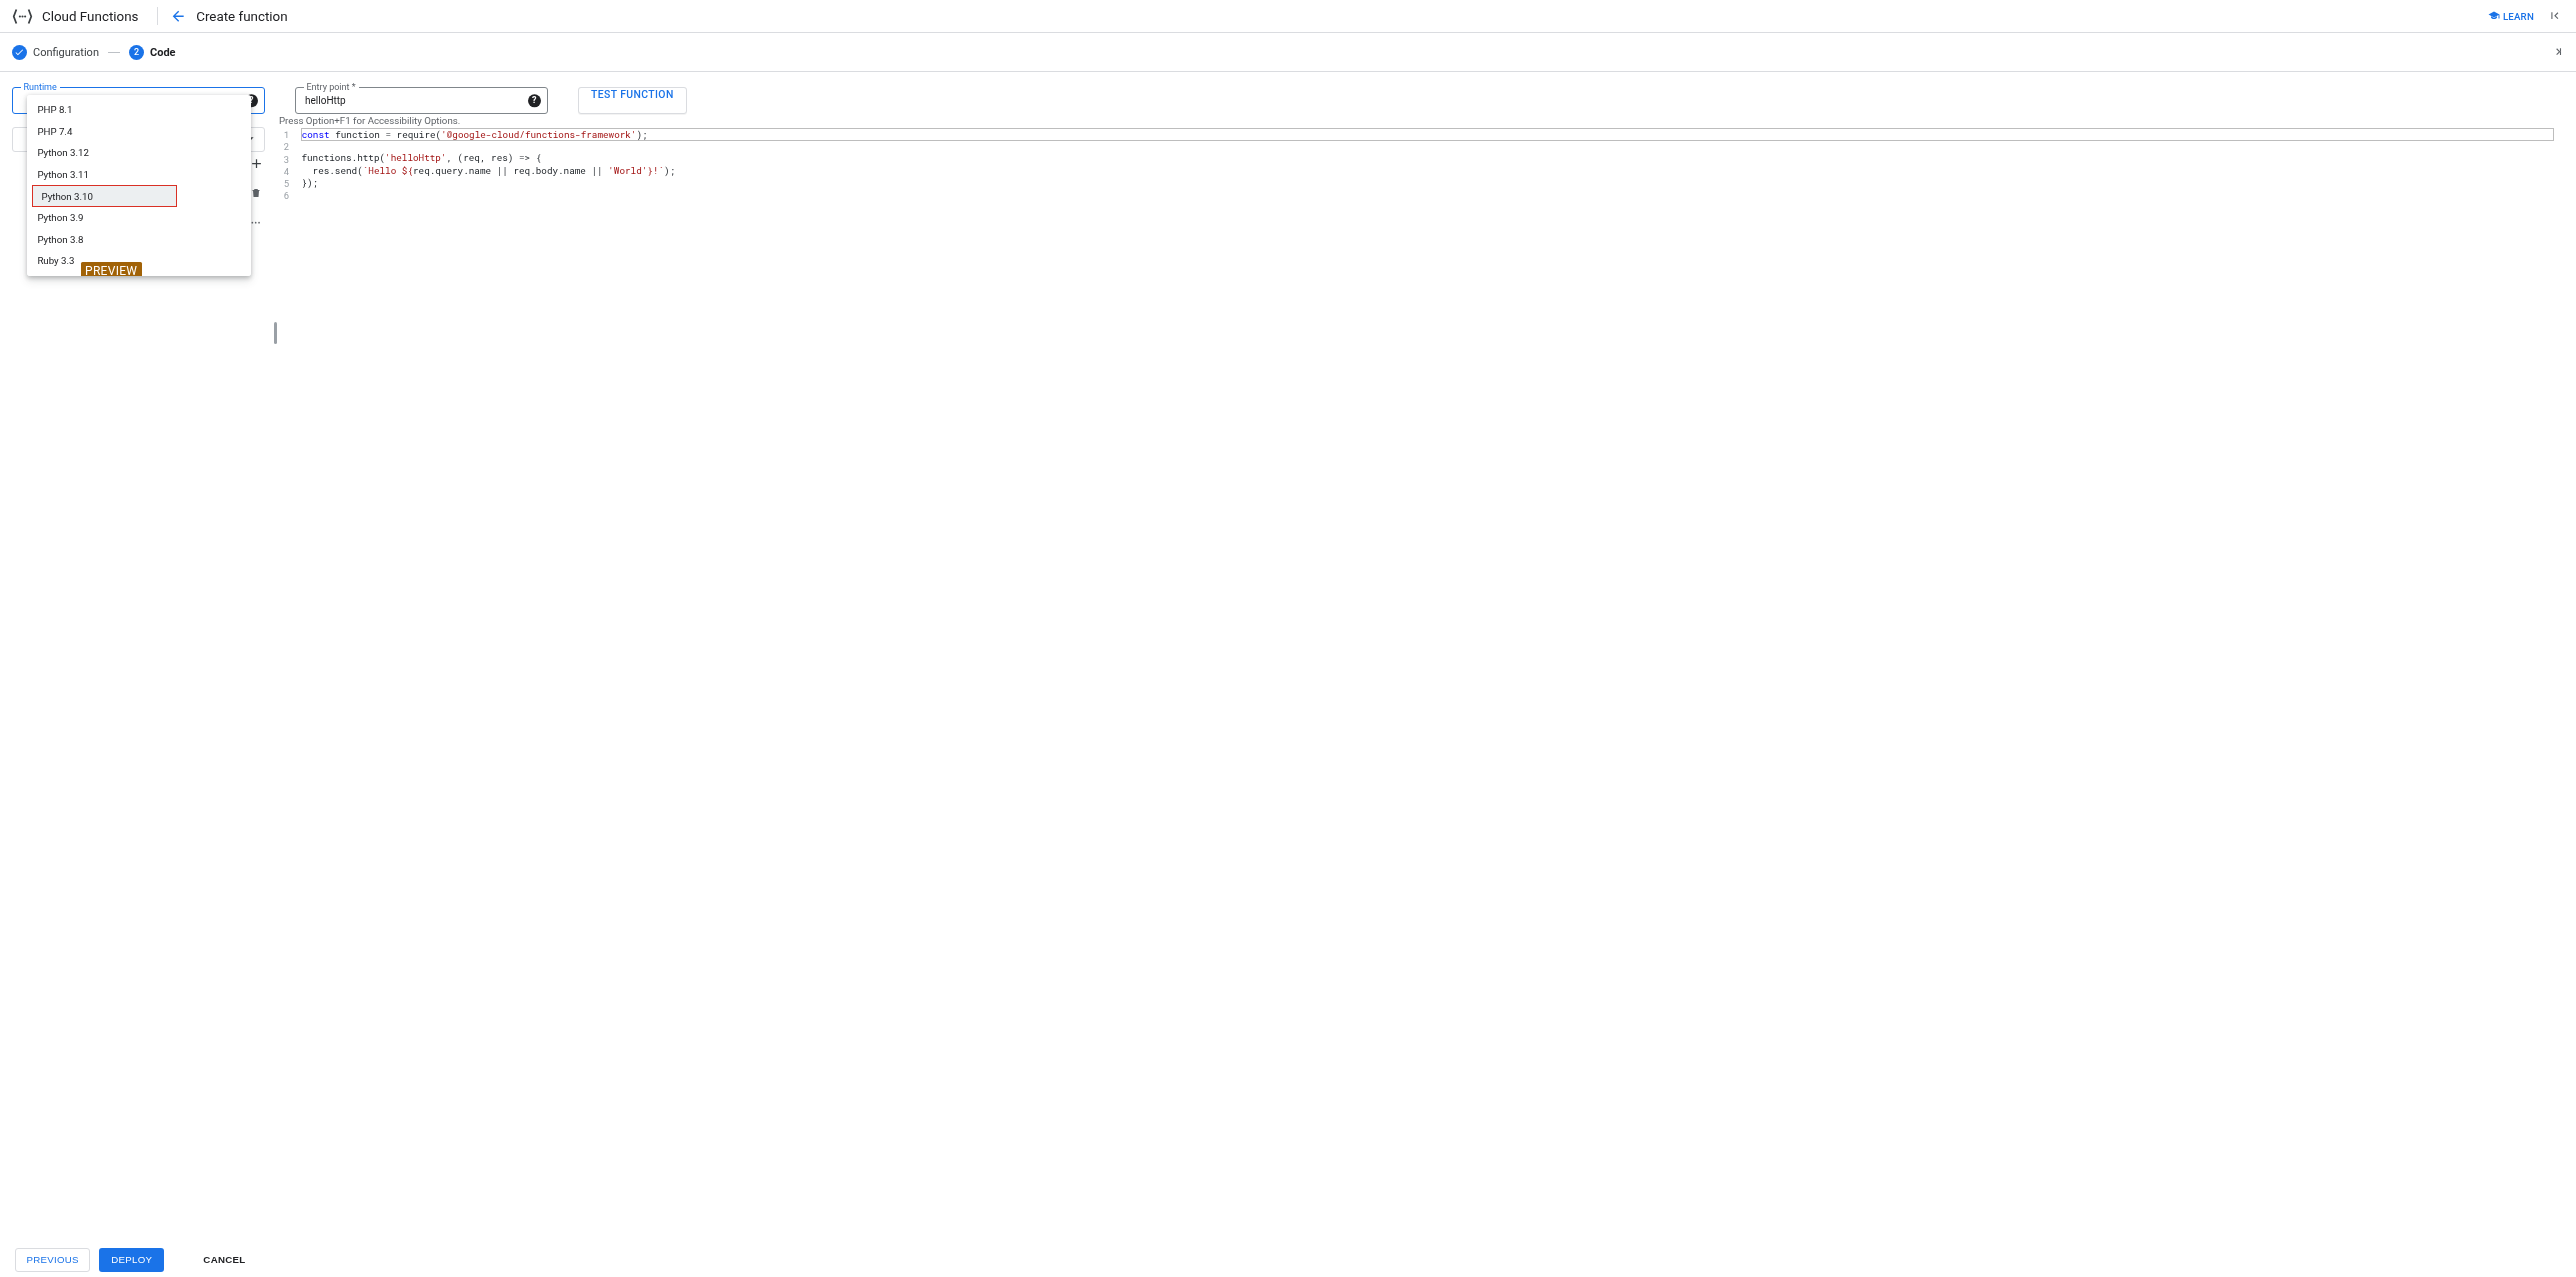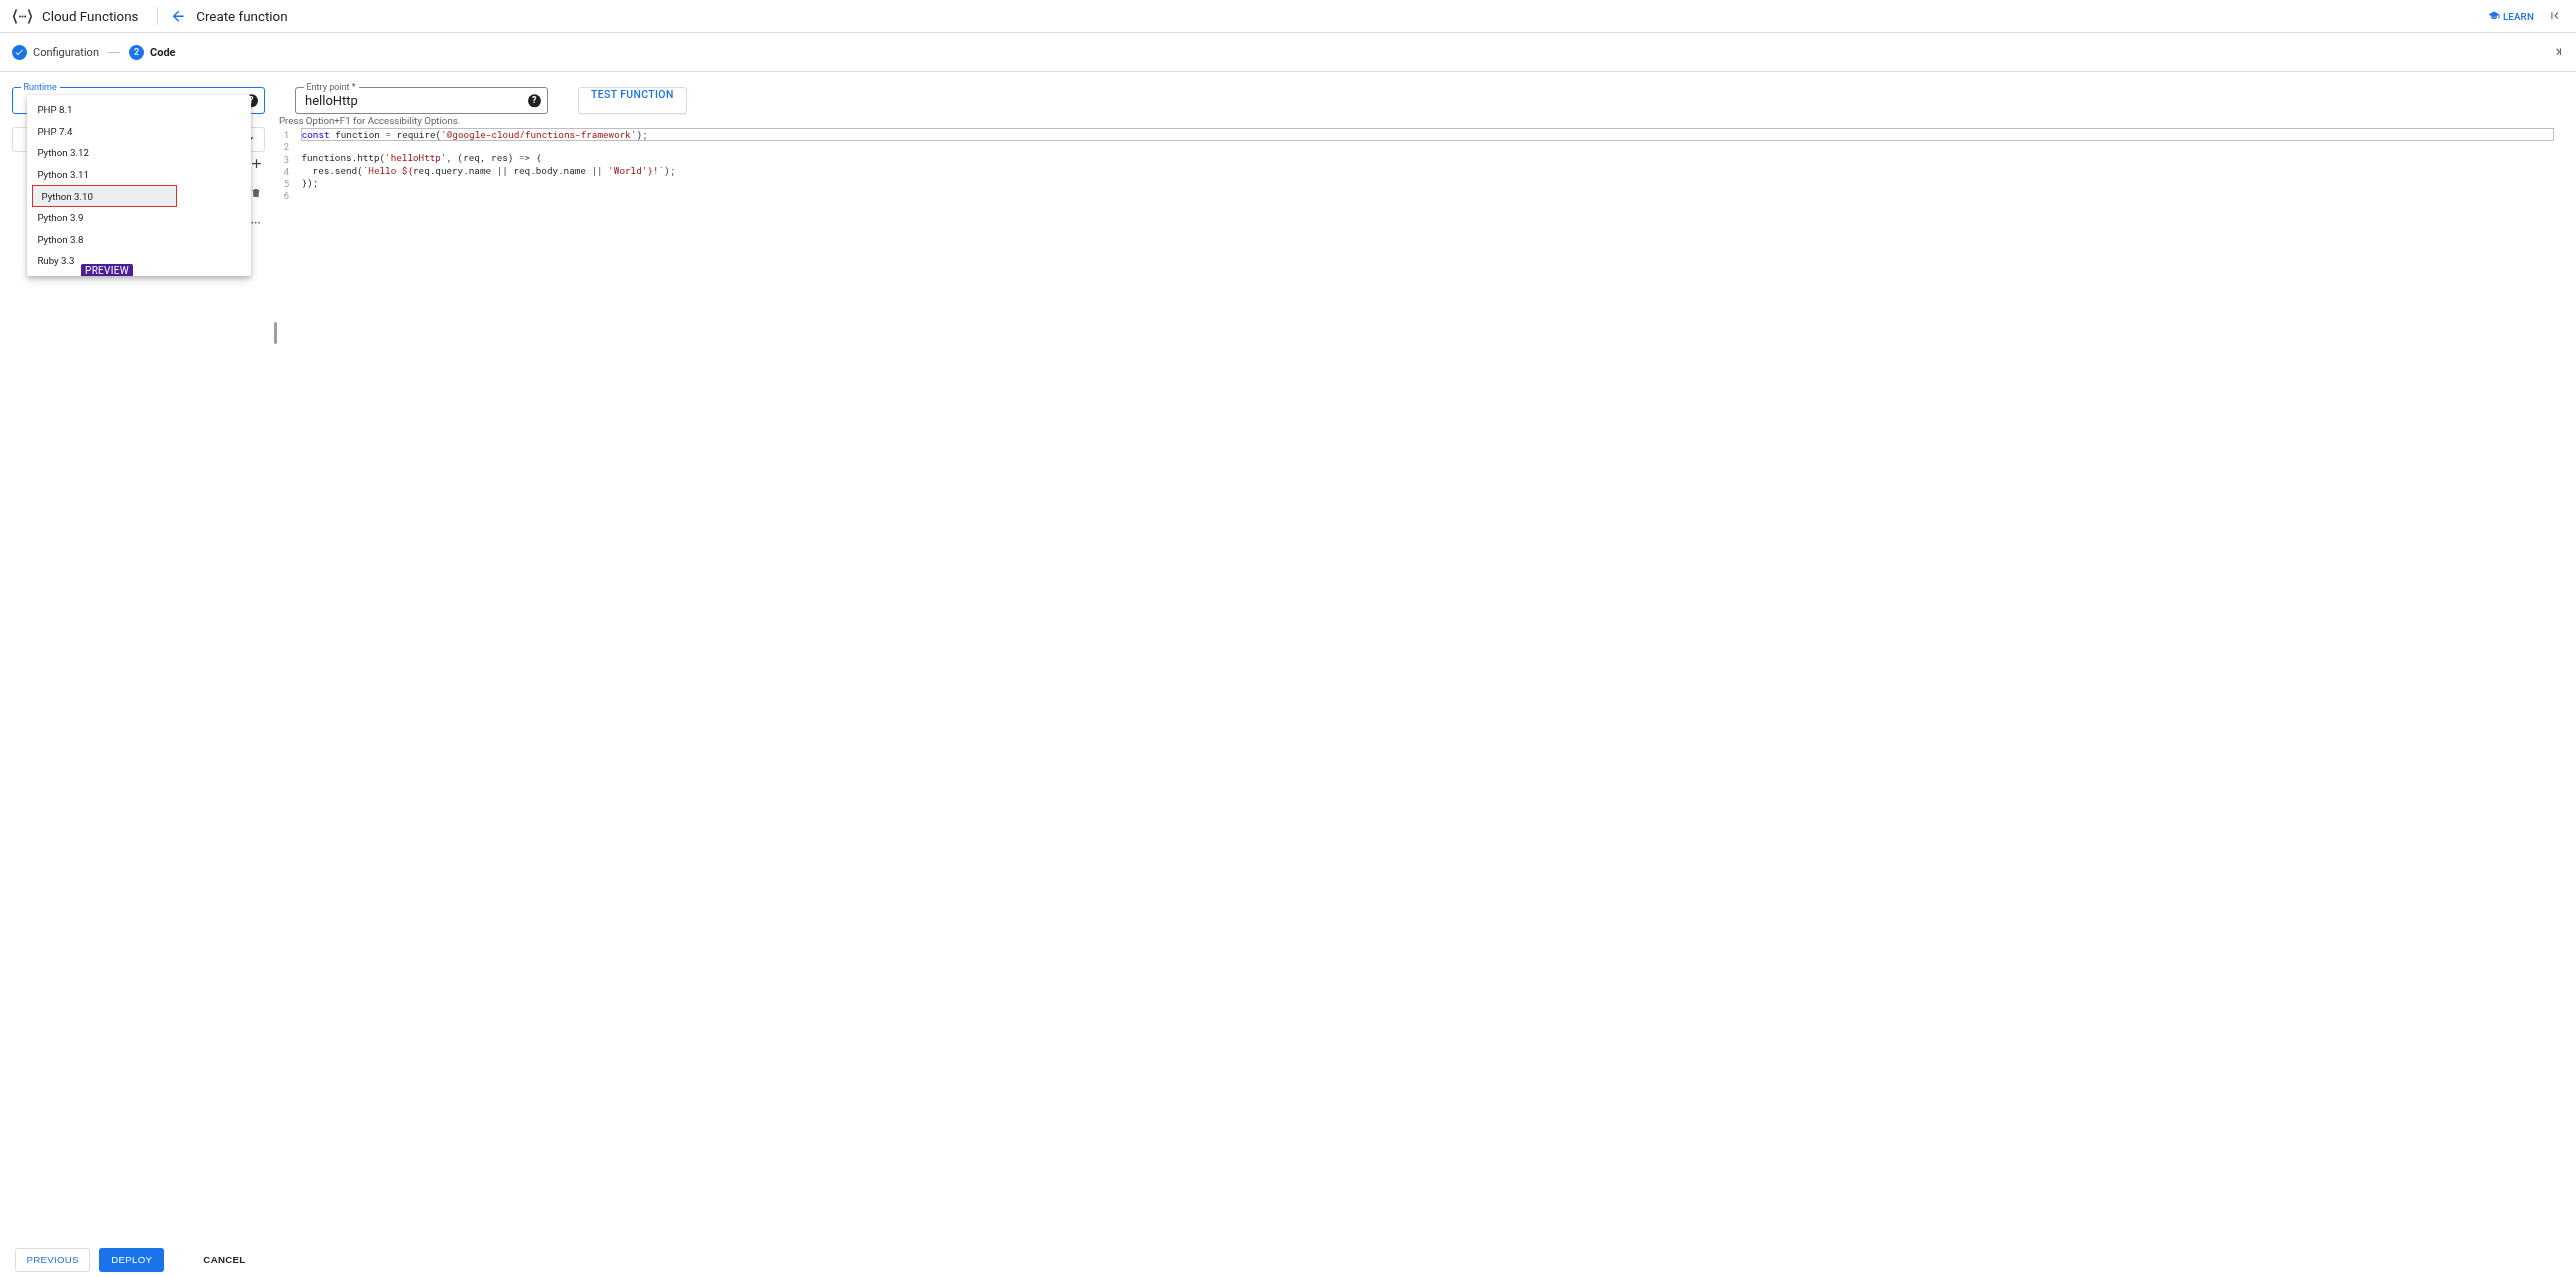--- a/index.html
+++ b/index.html
@@ -107,21 +107,21 @@
   }
   .field-label {
     position: absolute;
     top: -6px; left: 7.5px;
     background: #fff;
     padding: 0 3px;
     font-size: 9px;
     color: #5f6368;
   }
   .field-label.focused { color: #1a73e8; }
-  .field-value { font-size: 13px; color: #202124; }
+  .field-value { font-size: 10px; color: #202124; }
   .field-dropdown-arrow {
     position: absolute; right: 22.4px; top: 50%; transform: translateY(-50%);
     color: #5f6368;
   }
   .field-help {
     position: absolute; right: 6px; top: 50%; transform: translateY(-50%);
     width: 13.4px; height: 13.4px; border-radius: 50%;
     background: #202124; color: #fff;
     display: inline-flex; align-items: center; justify-content: center;
     font-size: 9px; font-weight: 700;
@@ -187,22 +187,22 @@
   }
   .runtime-option.hovered { background: #eceff1; }
   .runtime-option.highlighted {
     border: 1.5px solid #d93025;
     height: 21.6px;
     padding: 0 9px;
     width: 145px;
     margin-left: 4.5px;
   }
   .badge {
-    background: #4c1d95; color: #fff;
-    font-size: 10px; letter-spacing: 0.3px;
+    background: #a16207; color: #fff;
+    font-size: 12px; letter-spacing: 0.3px;
     padding: 1.5px 4.5px; border-radius: 1.5px; margin-top: 20px;
   }
   
   .runtime-dropdown::-webkit-scrollbar { width: 6px; }
   .runtime-dropdown::-webkit-scrollbar-thumb { background: #bdc1c6; border-radius: 3px; }
 
   
   .editor-wrap {
     position: absolute;
     left: 279px; top: 43px;

